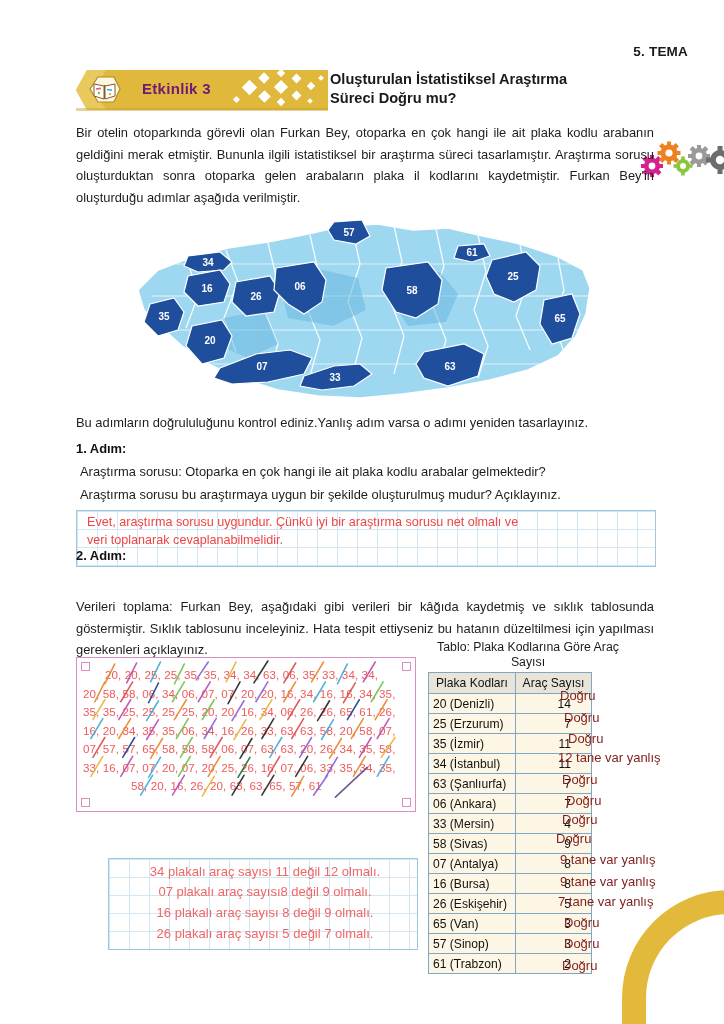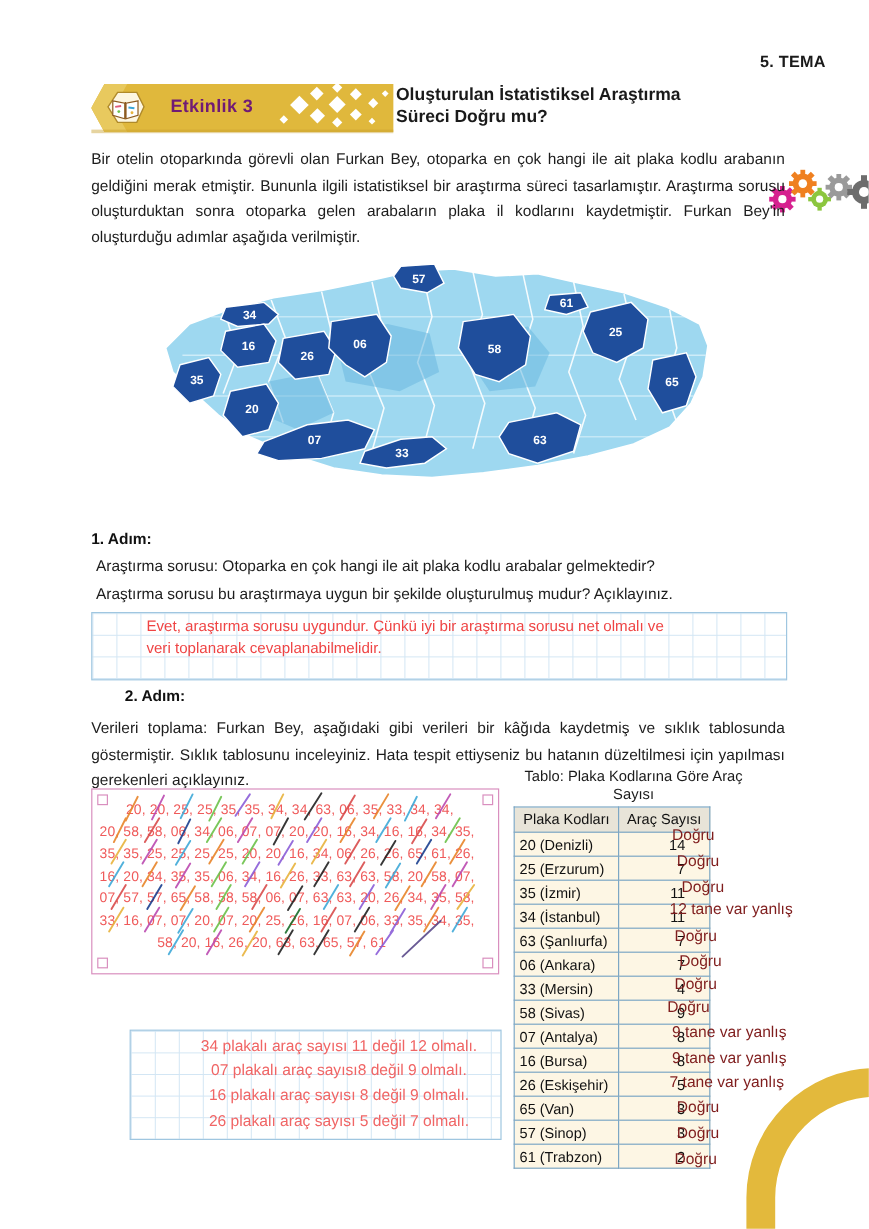--- a/index.html
+++ b/index.html
@@ -56,21 +56,21 @@
     position: absolute;
     border: 1px solid #9fc6e0;
     background-color: #ffffff;
     background-image:
       linear-gradient(to right, #d3e6f4 1px, transparent 1px),
       linear-gradient(to bottom, #d3e6f4 1px, transparent 1px);
     background-size: 20px 18px;
   }
   .ansbox .hw {
     position: absolute; left: 10px; right: 6px; top: 3px;
-    color: #ef4444; font-size: 12.6px; line-height: 18px; margin-left: 35px;
+    color: #ef4444; font-size: 12.6px; line-height: 18px;
   }
   .ansbox.blue .hw { color: #f06565; font-size: 13px; line-height: 21px; text-align: center; }
 
   
   .databox {
     position: absolute; left: 76px; top: 657px; width: 340px; height: 155px;
     border: 1.4px solid #d98fbf;
     background: #fff;
   }
   .databox .corner {
@@ -316,31 +316,32 @@
         <text x="432" y="104">65</text>
         <text x="36" y="102">35</text>
         <text x="82" y="126">20</text>
         <text x="134" y="152">07</text>
         <text x="207" y="163">33</text>
         <text x="322" y="152">63</text>
       </g>
     </svg>
   </div>
 
+  <div class="para nojust" style="top:412px;">Bu adımların doğrululuğunu kontrol ediniz.Yanlış adım varsa o adımı yeniden tasarlayınız.</div>
 
   <div class="step-h" style="top:441px;">1. Adım:</div>
   <div class="para nojust" style="top:461px; left:80px;">Araştırma sorusu: Otoparka en çok hangi ile ait plaka kodlu arabalar gelmektedir?</div>
   <div class="para nojust" style="top:484px; left:80px;">Araştırma sorusu bu araştırmaya uygun bir şekilde oluşturulmuş mudur? Açıklayınız.</div>
 
   <div class="ansbox" style="left:76px; top:510px; width:580px; height:57px;">
     <div class="hw" style="top:2px;">Evet, araştırma sorusu uygundur. Çünkü iyi bir araştırma sorusu net olmalı ve</div>
     <div class="hw" style="top:20px;">veri toplanarak cevaplanabilmelidir.</div>
   </div>
 
-  <div class="step-h" style="top:572px;margin-left:28px;">2. Adım:</div>
+  <div class="step-h" style="top:548px;">2. Adım:</div>
   <div class="para" style="top:596px; width:578px;">Verileri toplama: Furkan Bey, aşağıdaki gibi verileri bir kâğıda kaydetmiş ve sıklık tablosunda göstermiştir. Sıklık tablosunu inceleyiniz. Hata tespit ettiyseniz bu hatanın düzeltilmesi için yapılması gerekenleri açıklayınız.</div>
 
   <div class="databox">
     <span class="corner" style="left:4px; top:4px;"></span>
     <span class="corner" style="right:4px; top:4px;"></span>
     <span class="corner" style="left:4px; bottom:4px;"></span>
     <span class="corner" style="right:4px; bottom:4px;"></span>
 
     <div class="data-rows">
       <div class="drow" style="padding-left:22px">20, 20, 25, 25, 35, 35, 34, 34, 63, 06, 35, 33, 34, 34,</div>

